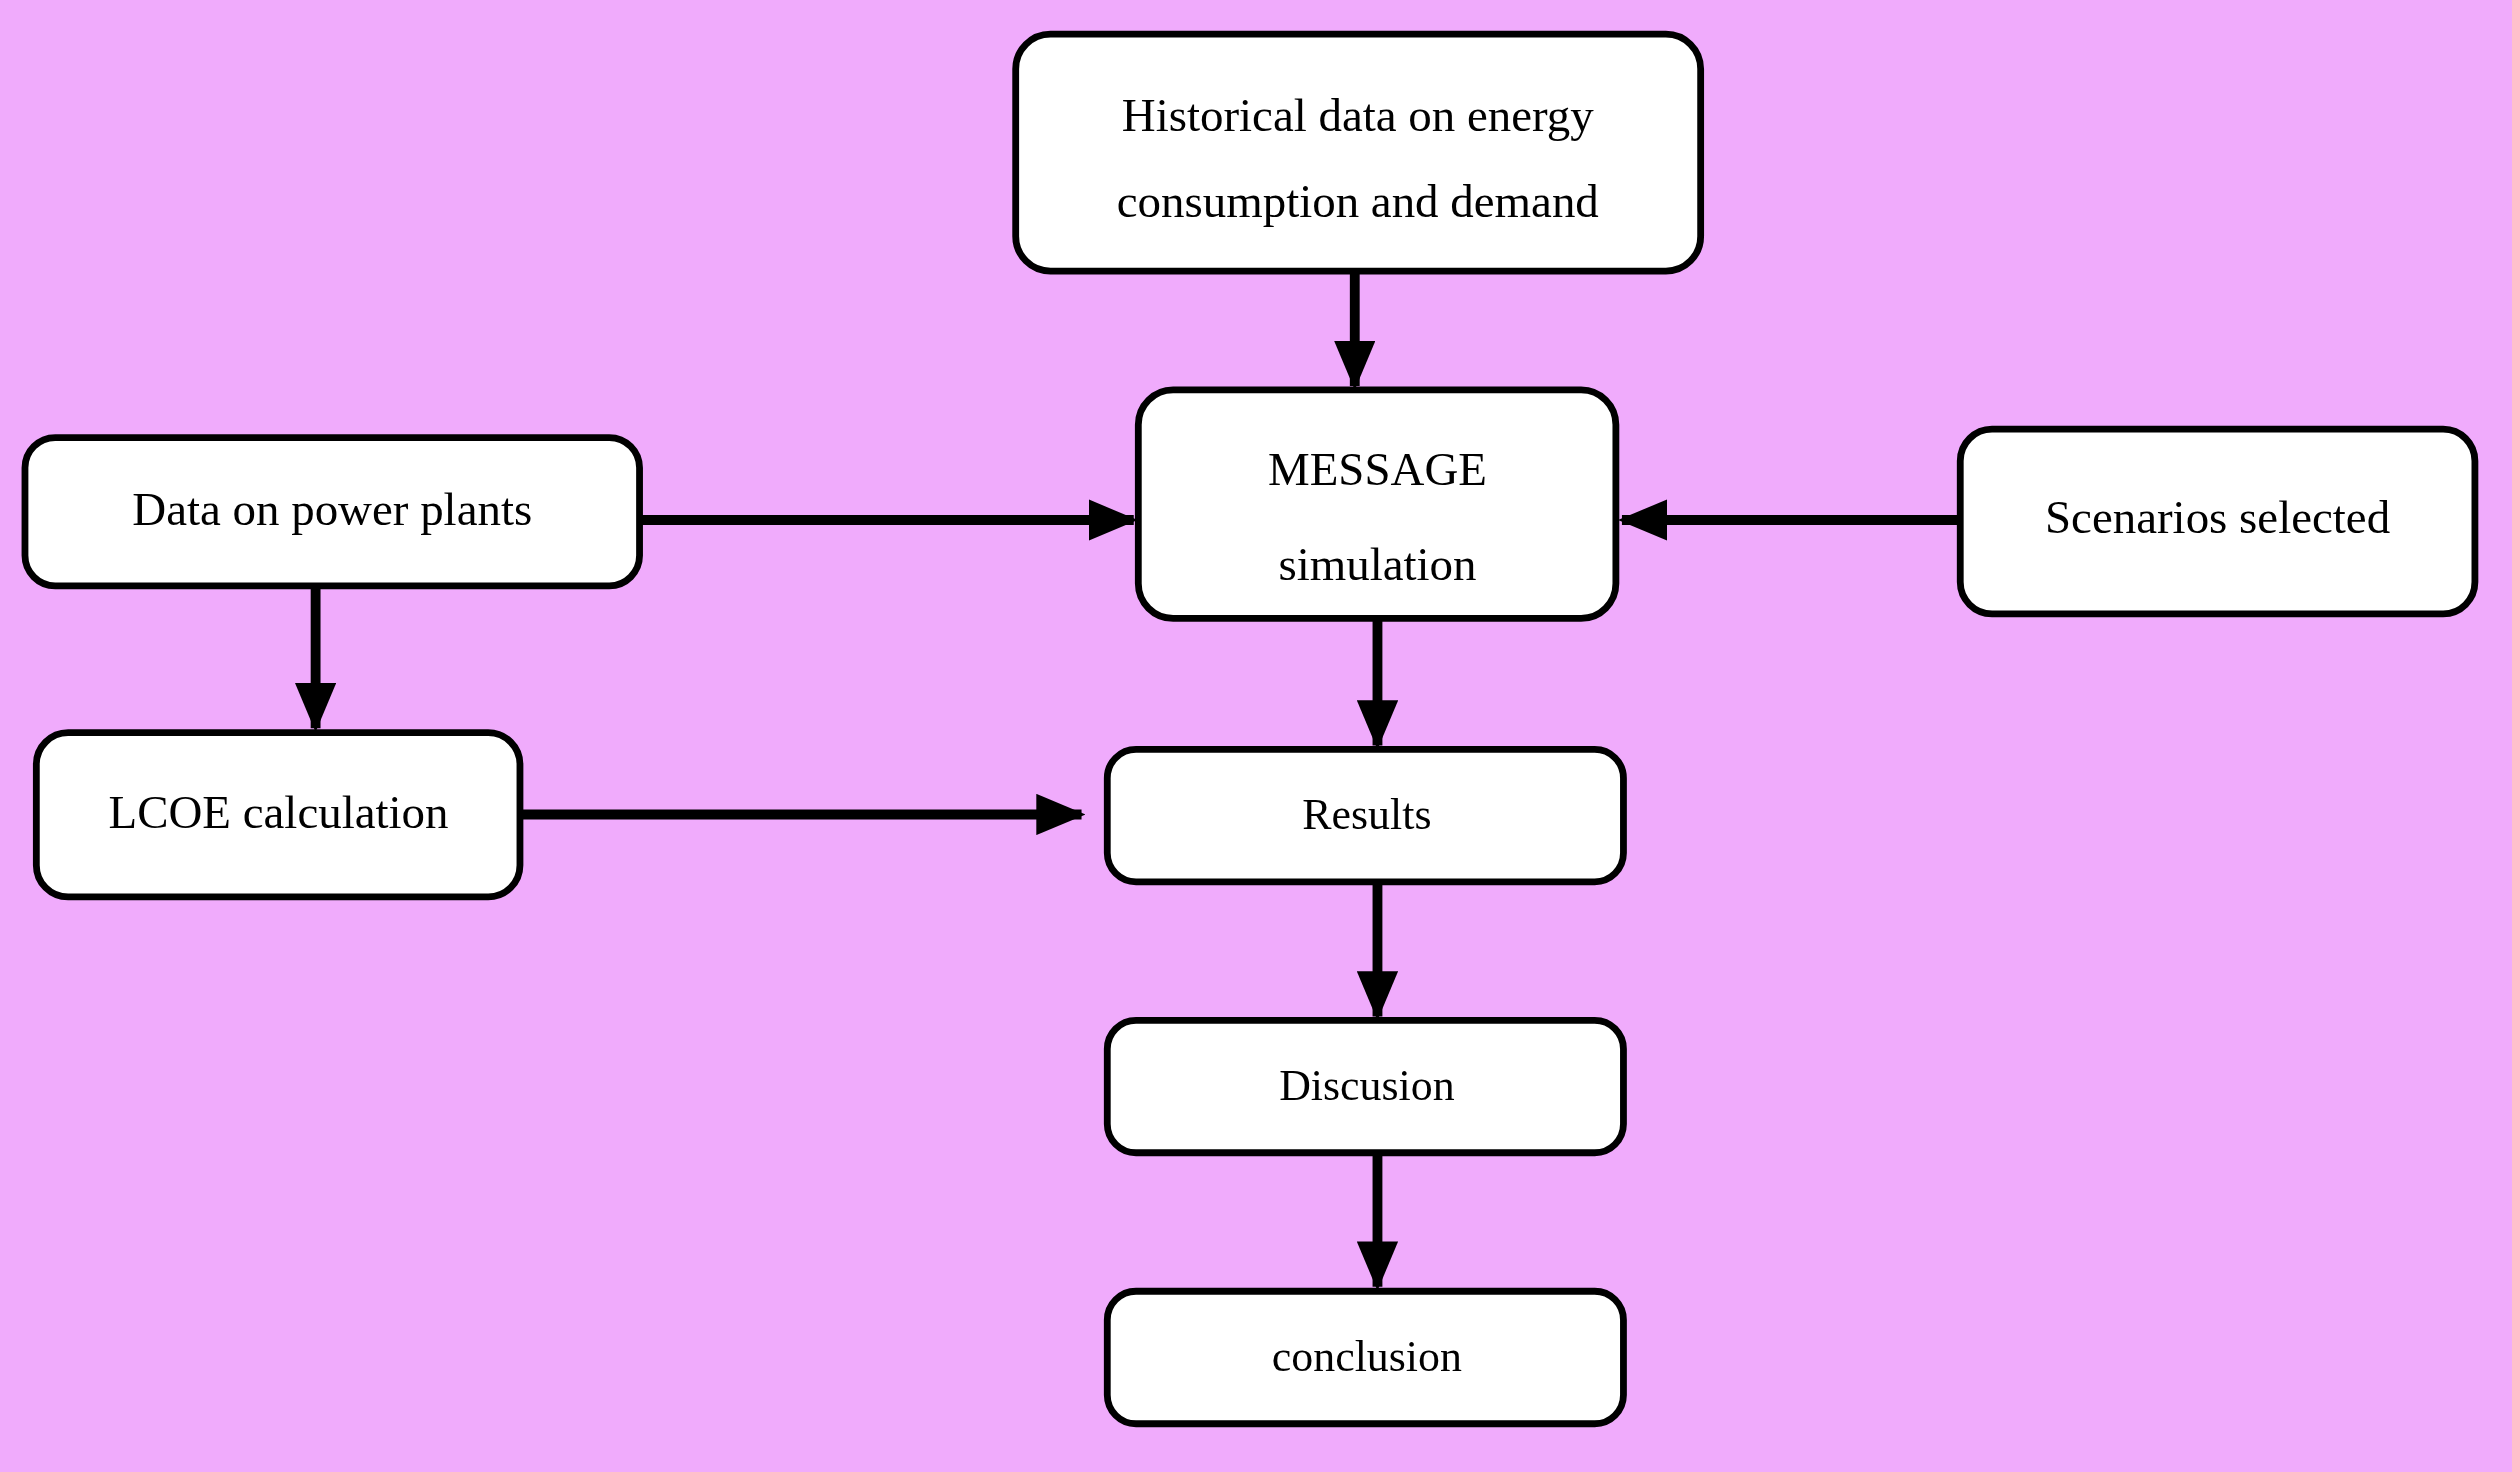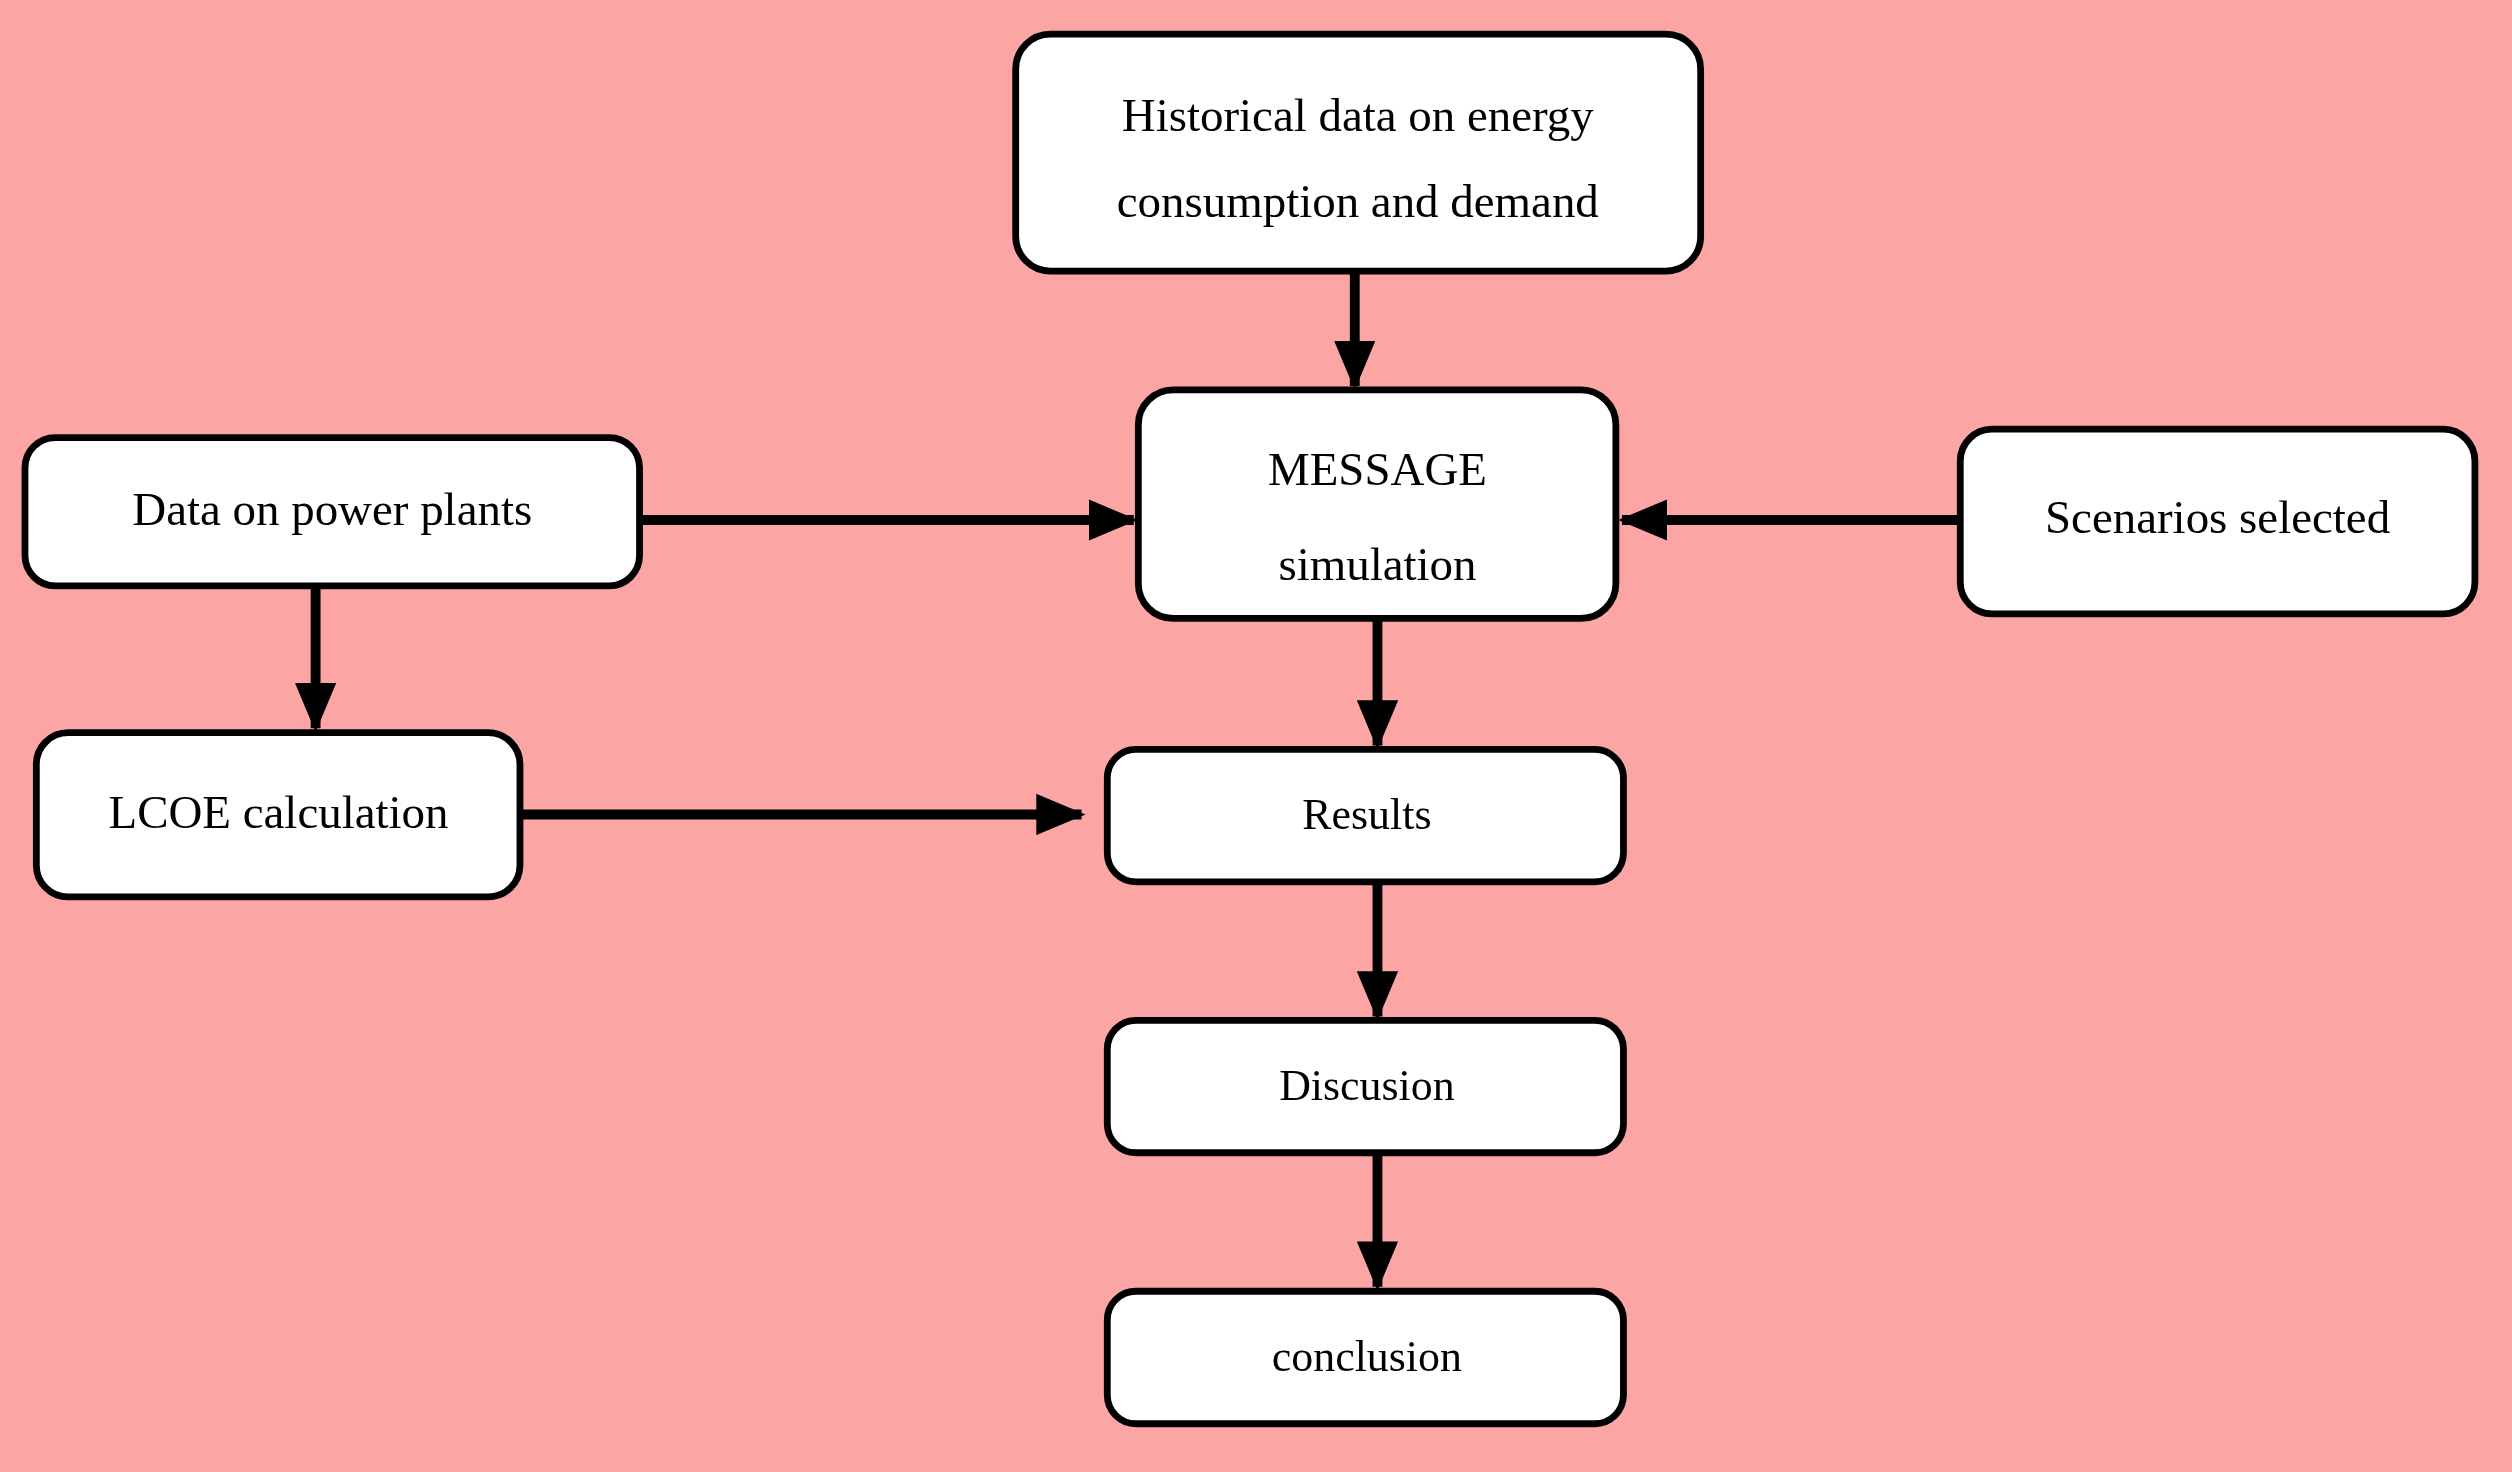--- a/index.html
+++ b/index.html
@@ -10,21 +10,21 @@
   body {
     width: 2512px;
     height: 1473px;
     overflow: hidden;
     font-family: "Liberation Serif", "DejaVu Serif", serif;
   }
   #flowchart-root {
     position: relative;
     width: 2512px;
     height: 1473px;
-    background: #fca5a5;
+    background: #f0abfc;
   }
   svg.diagram {
     display: block;
     width: 2512px;
     height: 1473px;
   }
   .node-box {
     fill: #ffffff;
     stroke: #000000;
     stroke-width: 9;

